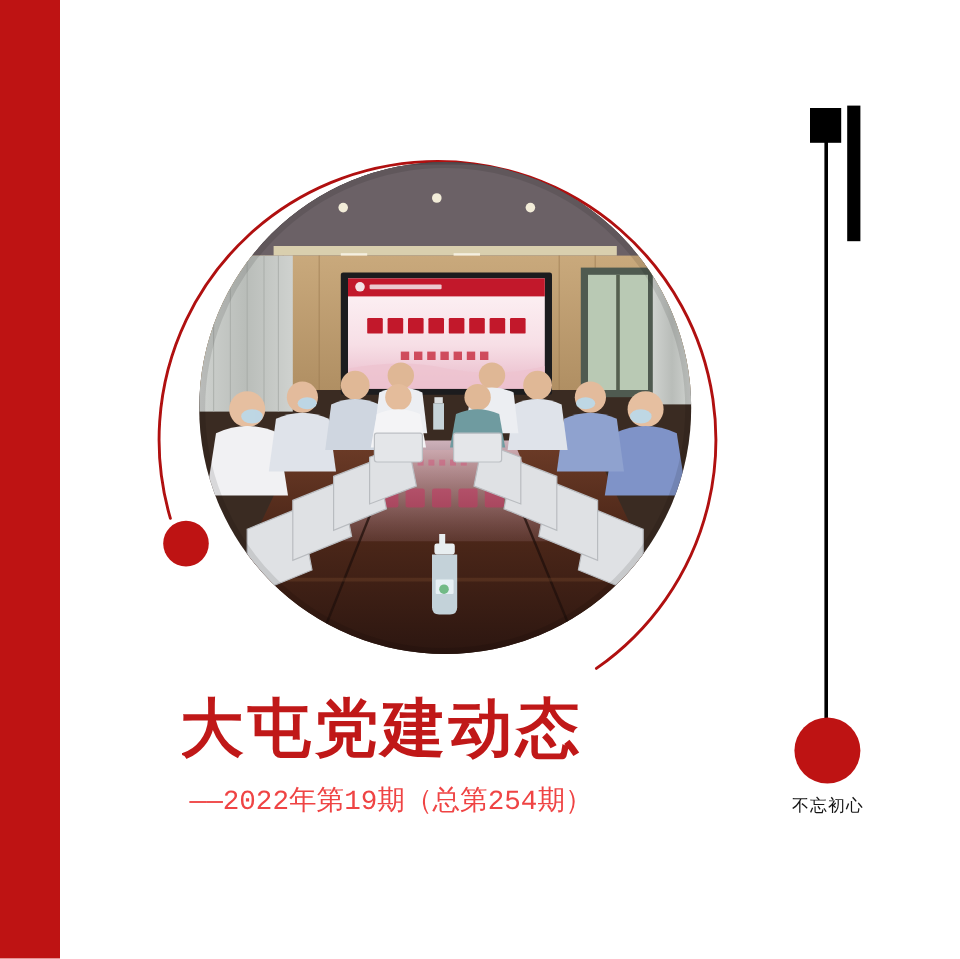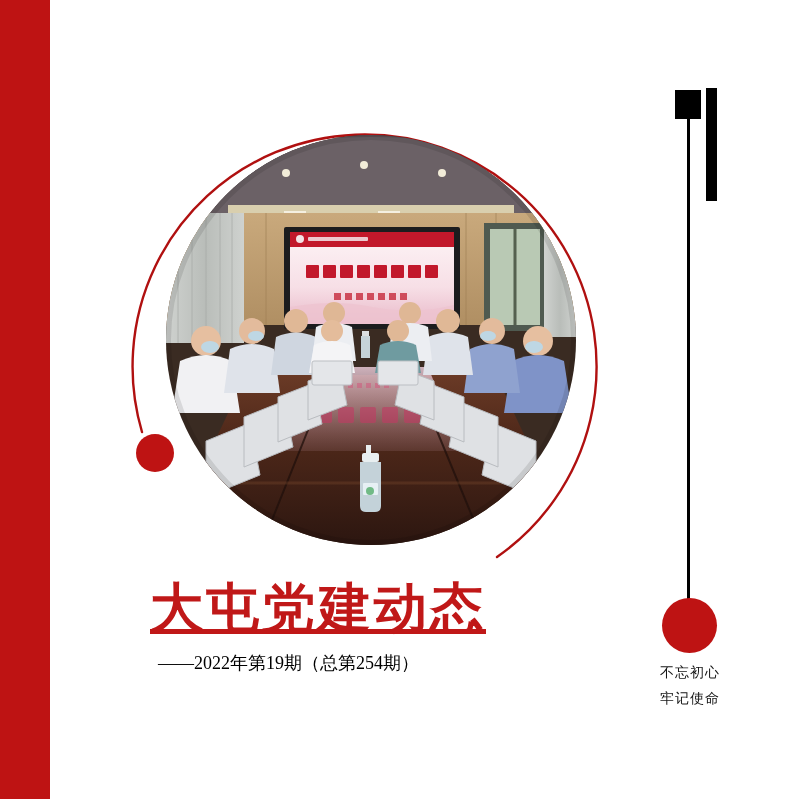--- a/index.html
+++ b/index.html
@@ -75,26 +75,25 @@
   }
   .headline {
     font-family: "DejaVu Sans", "Liberation Sans", sans-serif;
     font-size: 53px;
     font-weight: bold;
     color: #c01818;
     letter-spacing: 3px;
     line-height: 1.12;
     margin: 0;
     white-space: nowrap;
-    text-decoration: underline;
   }
   .subheadline {
-    font-family: Liberation Serif, serif;
-    font-size: 18px;
-    color: #000000;
+    font-family: Liberation Mono, monospace;
+    font-size: 23px;
+    color: #ef4444;
     letter-spacing: 0px;
     margin: 14px 0 0 8px;
     white-space: nowrap;
   }
 
   
   .marker-square {
     position: absolute;
     left: 675px;
     top: 90px;
@@ -346,16 +345,15 @@
     <div class="subheadline">——2022年第19期（总第254期）</div>
   </div>
 
   <div class="marker-square"></div>
   <div class="marker-stem"></div>
   <div class="marker-bar"></div>
   <div class="red-dot-large"></div>
 
   <div class="slogan">
     <div>不忘初心</div>
-    <div>牢记使命</div>
   </div>
 
 </div>
 
 </body></html>

